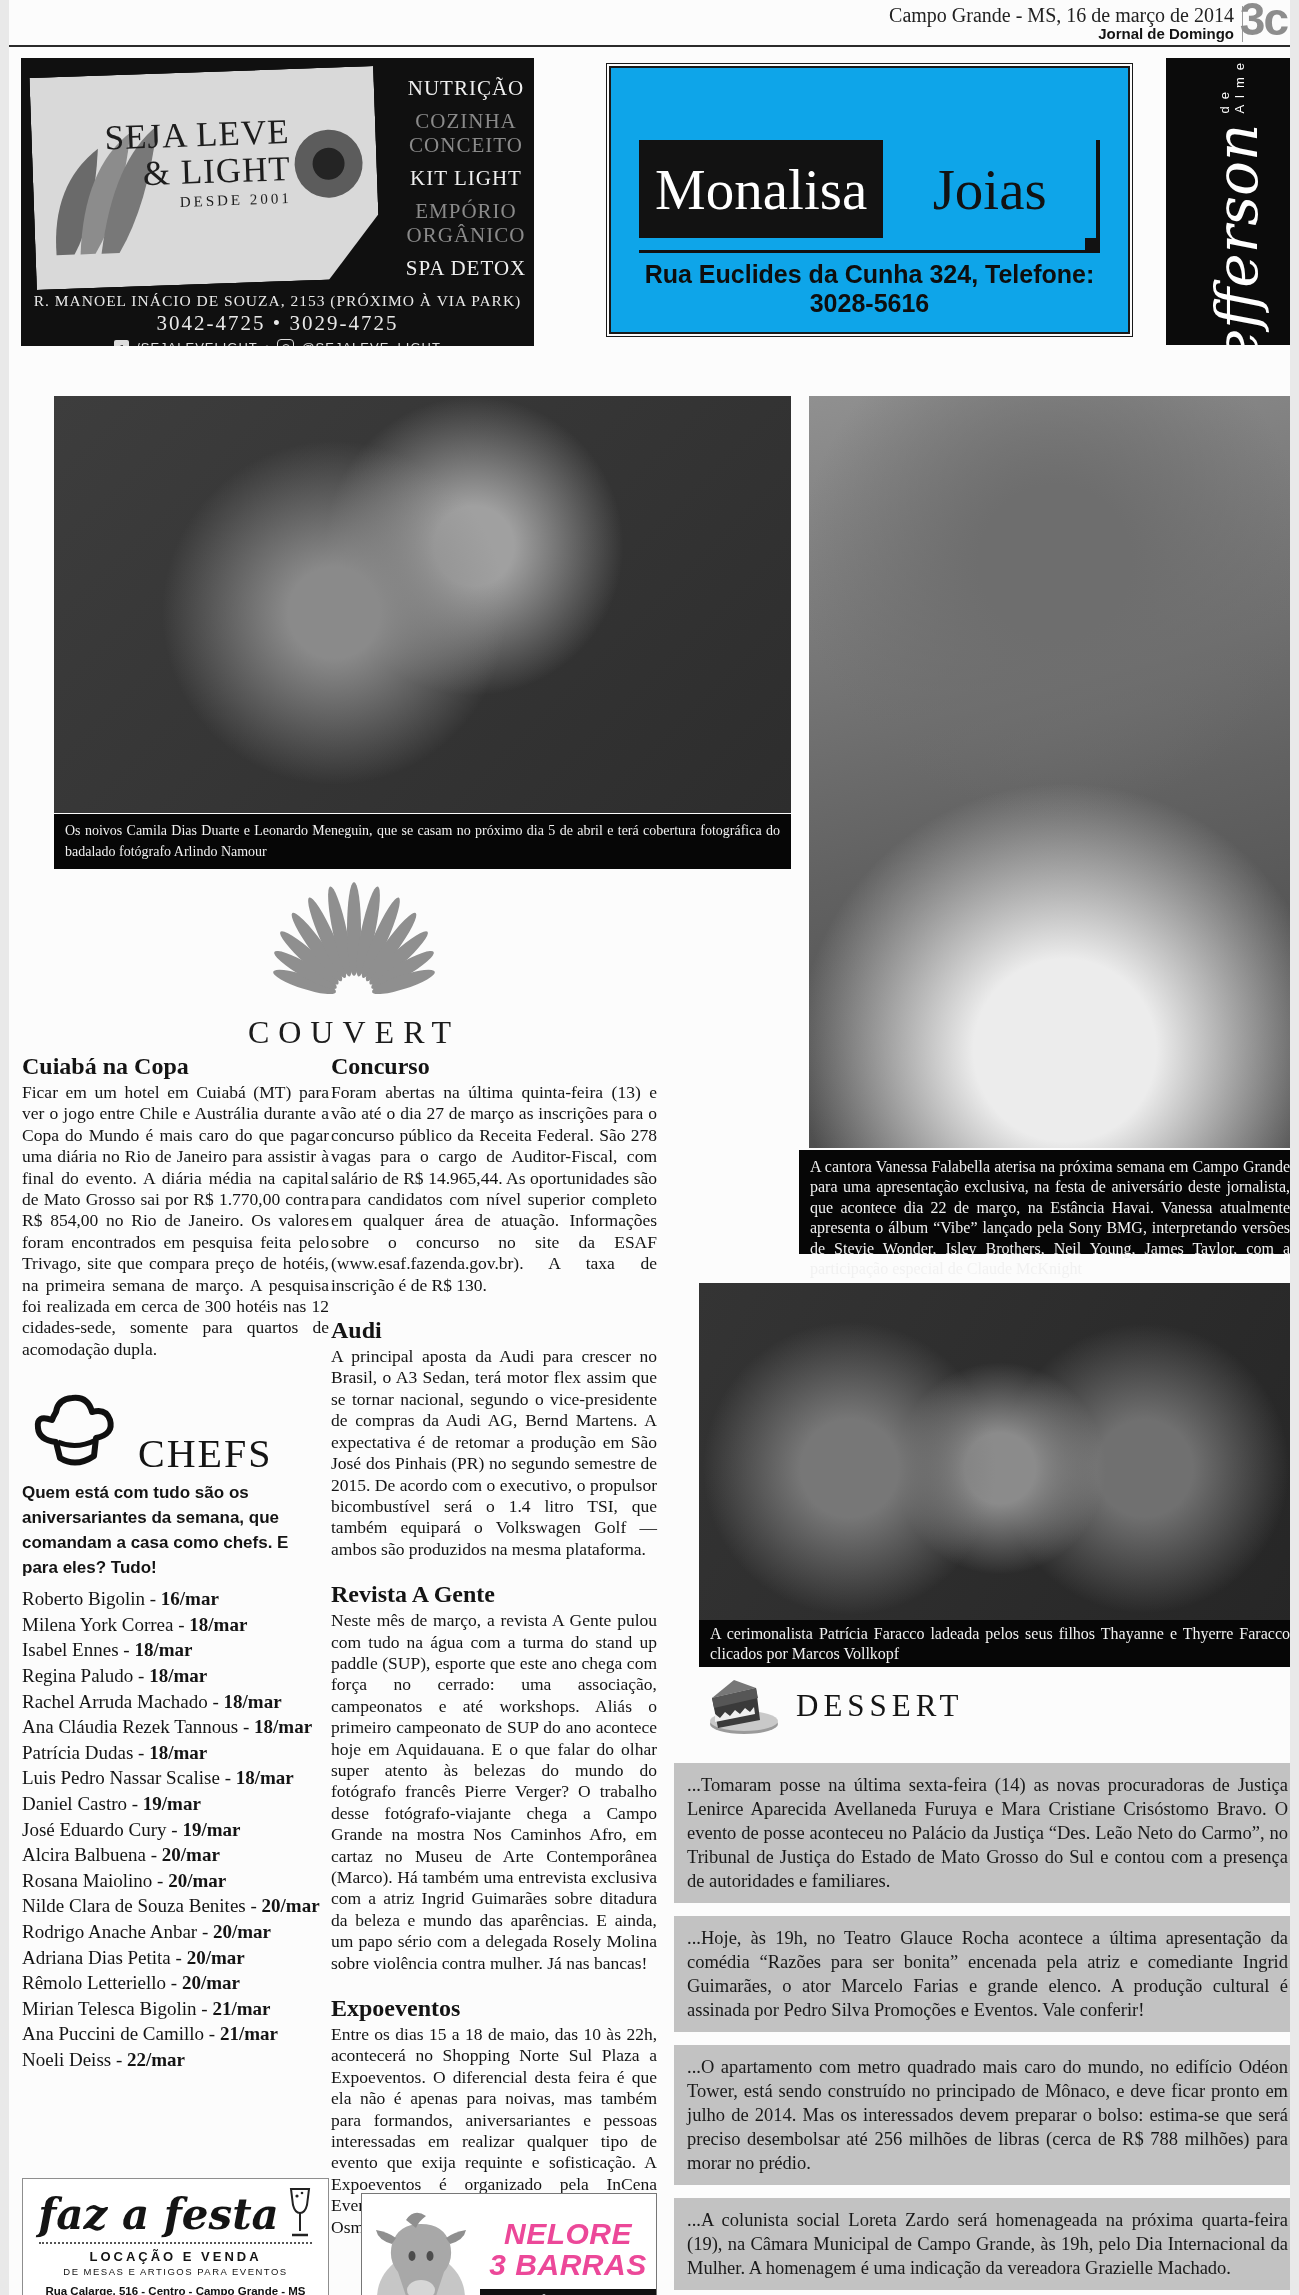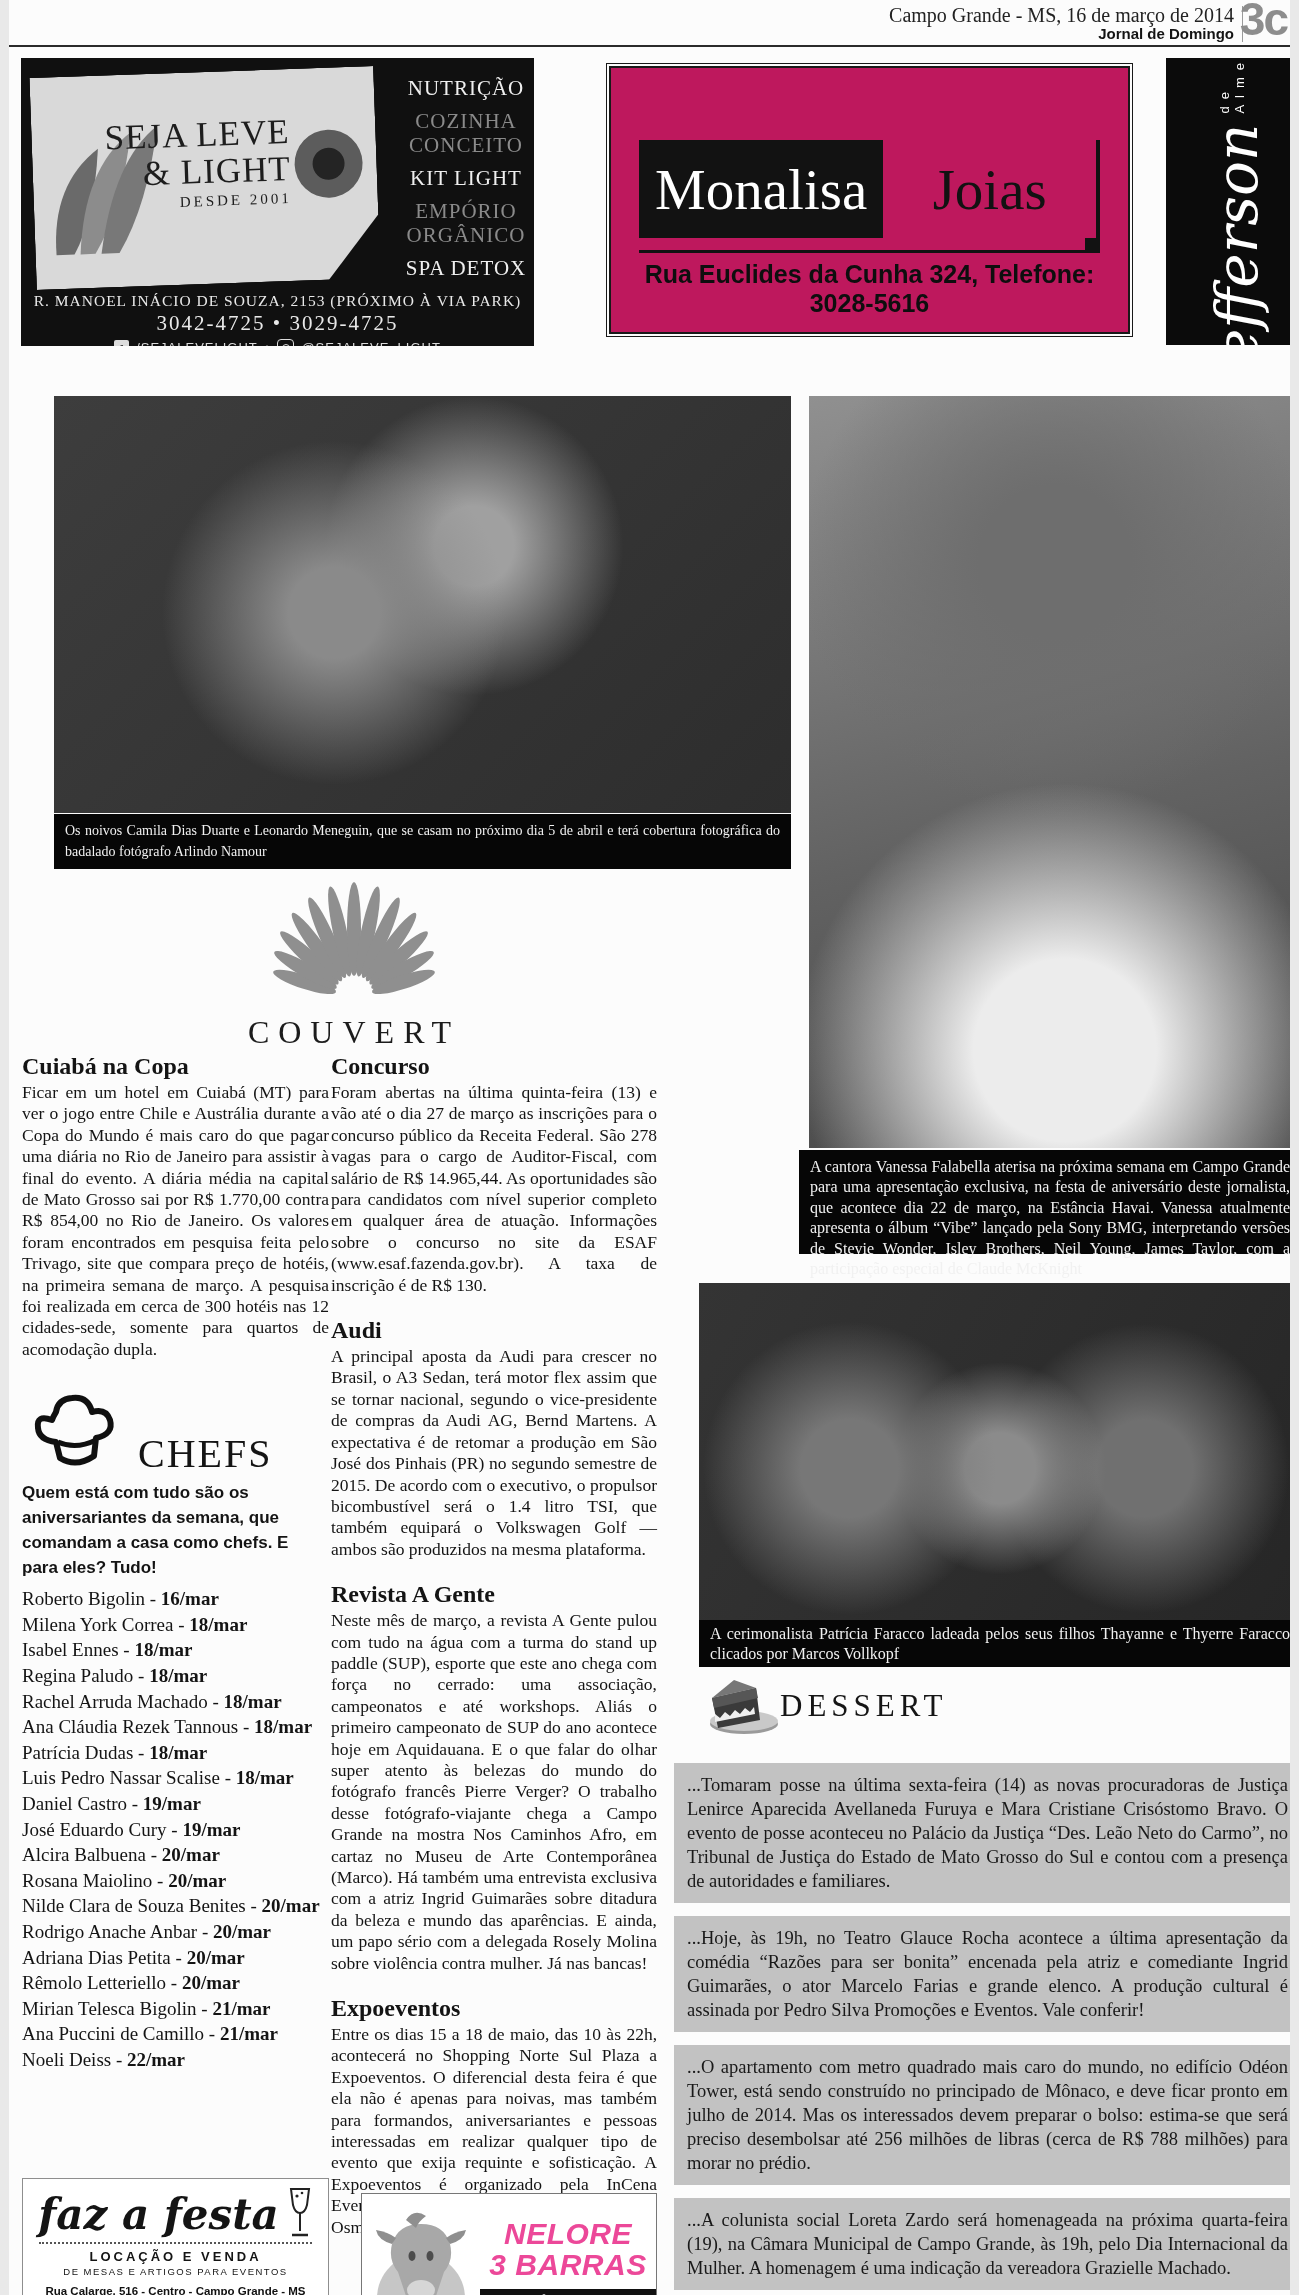--- a/index.html
+++ b/index.html
@@ -35,21 +35,21 @@
   .seja-social{margin-top:3px;font-size:13px;letter-spacing:1px;color:#dcdcdc;
                display:flex;justify-content:center;align-items:center;gap:7px;
                font-family:"Liberation Sans",sans-serif;}
   .sicon{display:inline-flex;width:15px;height:15px;background:#dcdcdc;color:#101010;
          border-radius:2px;align-items:center;justify-content:center;
          font:bold 11px "Liberation Serif",serif;}
   .sicon.ig{background:none;border:1.5px solid #dcdcdc;color:#dcdcdc;border-radius:4px;}
   .igdot{width:6px;height:6px;border:1.5px solid #dcdcdc;border-radius:50%;}
 
   
-  .ad-mona{left:600px;top:66px;width:517px;height:264px;background:#be185d;
+  .ad-mona{left:600px;top:66px;width:517px;height:264px;background:#0ea5e9;
            border:2px solid #191919;outline:1px solid #191919;outline-offset:2px;}
   .mona-logo{display:flex;margin:72px 28px 0 28px;height:98px;}
   .mona-black{flex:0 0 53%;background:#121212;color:#fff;display:flex;align-items:center;
               justify-content:center;font-size:57px;}
   .mona-white{flex:1;position:relative;display:flex;align-items:center;justify-content:center;
               font-size:57px;color:#121212;border-right:4px solid #121212;}
   .mona-square{position:absolute;right:-4px;bottom:-15px;width:15px;height:15px;background:#121212;}
   .mona-rule{height:3px;background:#121212;margin:12px 28px 0 28px;}
   .mona-addr{margin-top:7px;text-align:center;font-family:"Liberation Sans",sans-serif;
              font-weight:bold;font-size:25px;color:#0e0e0e;}
@@ -98,21 +98,21 @@
   .art-body{font-size:17.5px;line-height:21.4px;text-align:justify;margin:0;}
 
   .chefs{margin-top:24px;}
   .chefs-head{display:flex;align-items:flex-end;gap:12px;}
   .chefs-title{font-size:40px;letter-spacing:2px;line-height:36px;}
   .chefs-intro{font-family:"Liberation Sans",sans-serif;font-weight:bold;font-size:17px;
                line-height:25px;margin-top:8px;}
   .bdays{list-style:none;margin:6px 0 0 0;padding:0;font-size:19px;line-height:25.6px;}
 
   
-  .dessert-head{left:695px;top:1676px;display:flex;align-items:center;}
+  .dessert-head{left:695px;top:1676px;display:flex;align-items:center;gap:16px;}
   .dessert-title{font-size:31px;letter-spacing:5px;color:#151515;}
   .dessert-items{left:665px;top:1763px;width:627px;display:flex;flex-direction:column;gap:13px;}
   .d-item{background:#c2c2c2;color:#181818;padding:10px 13px;font-size:18.5px;
           line-height:24px;text-align:justify;}
 
   
   .ad-faz{left:13px;top:2178px;width:307px;height:200px;background:#fff;
           border:1px solid #8e8e8e;text-align:center;box-sizing:border-box;}
   .faz-row{display:flex;justify-content:center;align-items:flex-end;gap:8px;margin-top:8px;}
   .faz-script{font-family:"DejaVu Serif",serif;font-style:italic;font-weight:bold;font-size:42px;}

